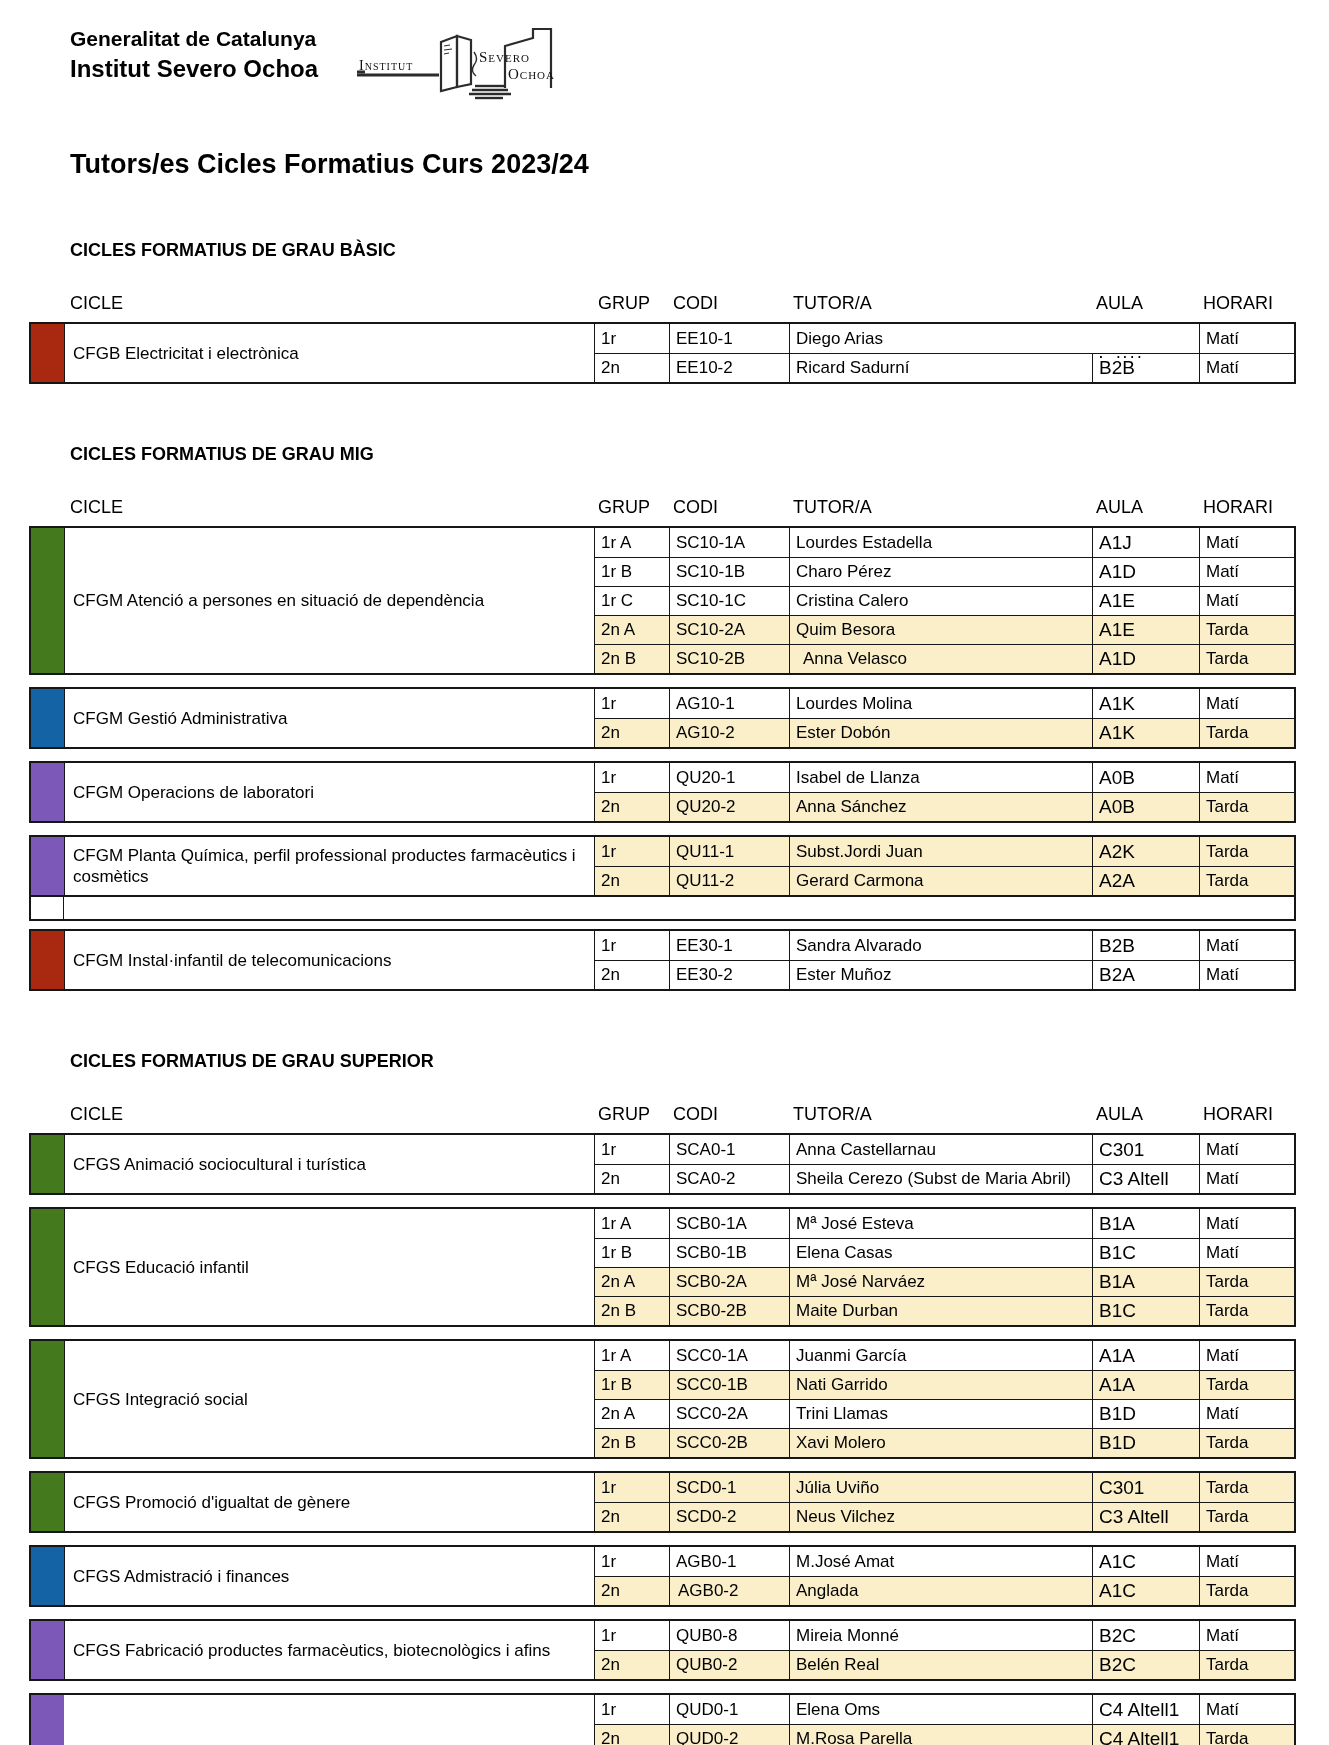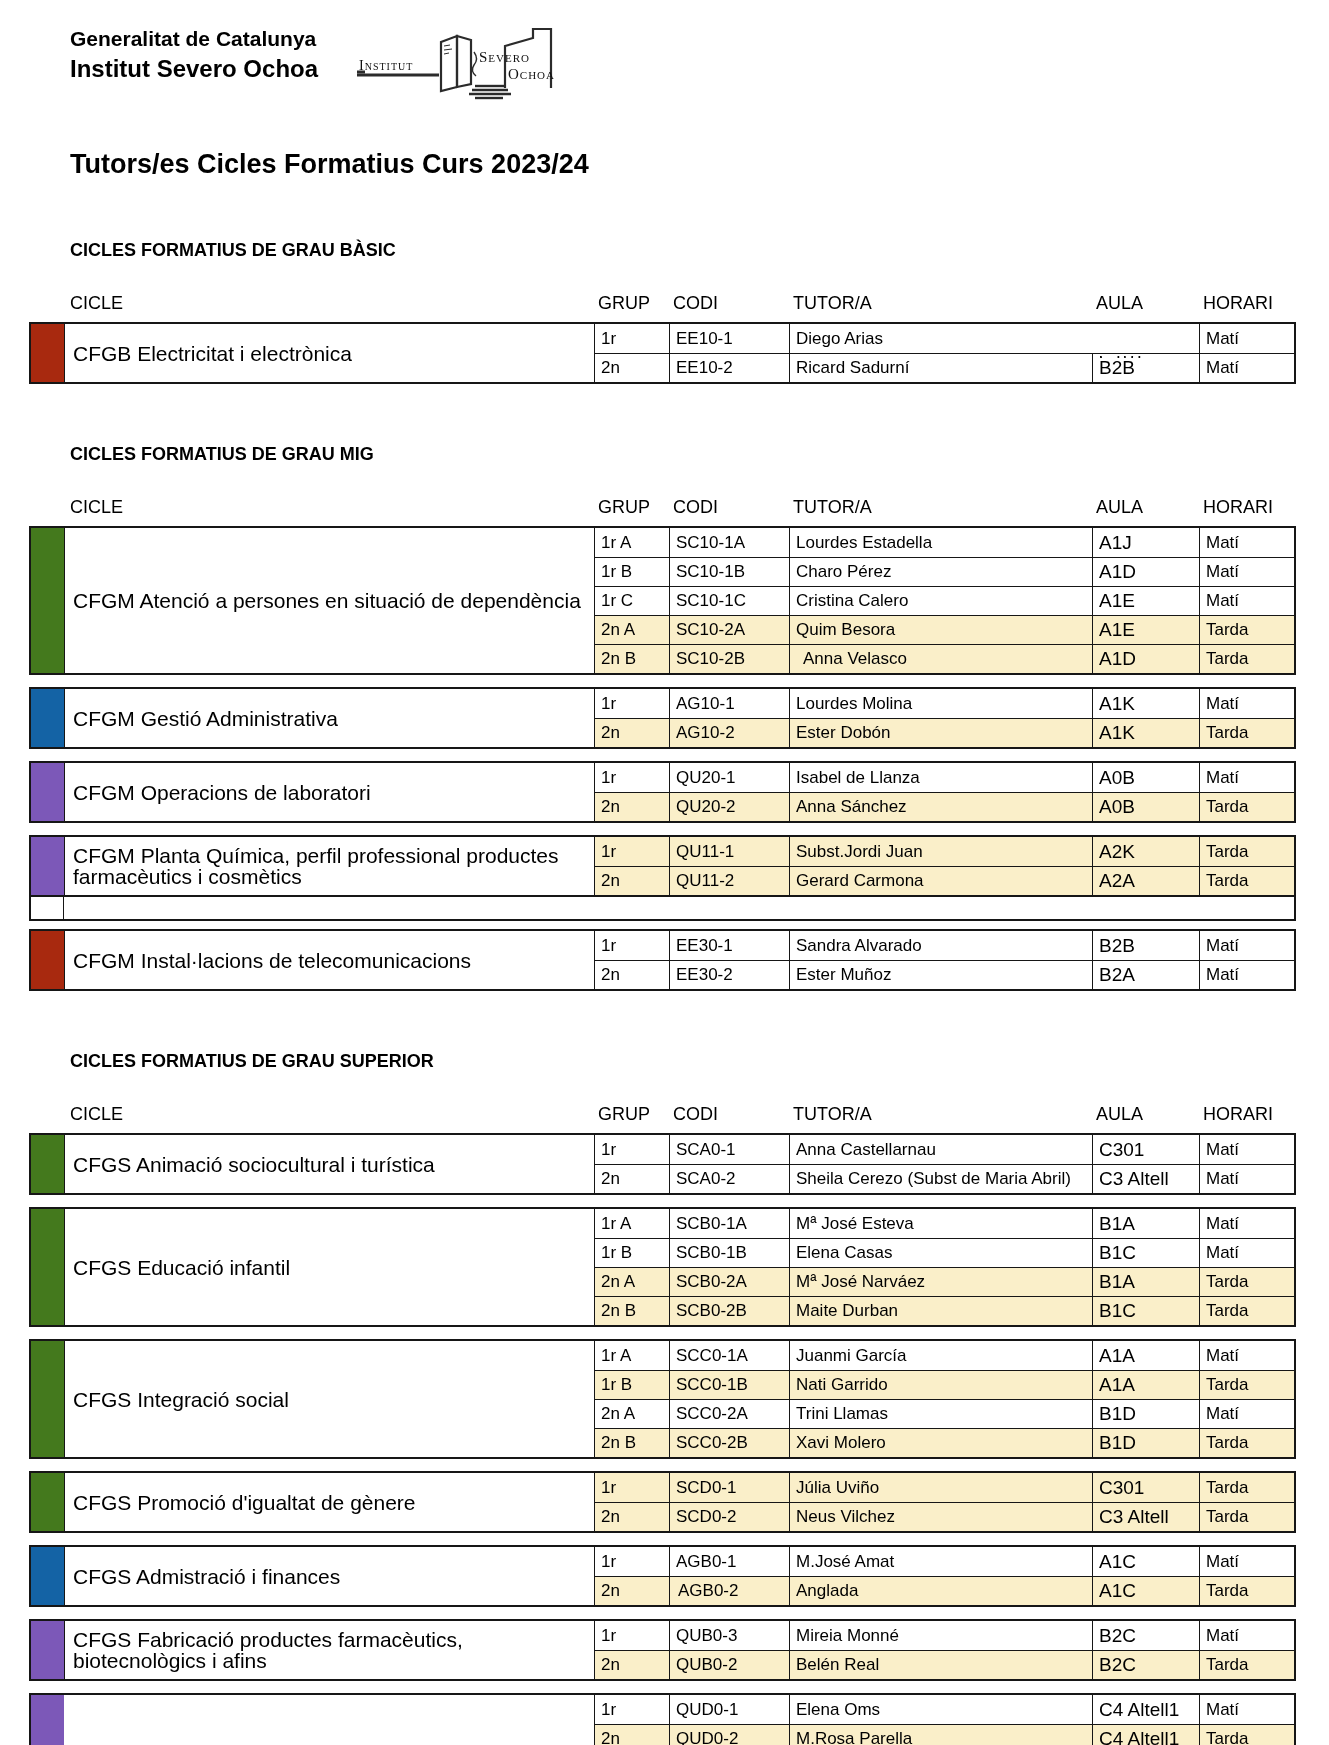--- a/index.html
+++ b/index.html
@@ -24,21 +24,21 @@
   .ch{padding-left:6px;white-space:nowrap;}
   .ch-cicle{padding-left:8px;}
   .block{
     display:grid;grid-template-columns:33px 530px 75px 120px 303px 107px auto;
     width:1267px;border:2px solid #161616;box-sizing:border-box;background:#fff;margin-top:12px;
   }
   .col-header-row + .block{margin-top:8px;}
   .color-cell{grid-column:1;}
   .cycle-cell{
     grid-column:2;border-left:1px solid #161616;display:flex;align-items:center;
-    font-size:21px;line-height:21px;padding:2px 8px;box-sizing:border-box;
+    font-size:17px;line-height:21px;padding:2px 8px;box-sizing:border-box;
   }
   .cell{
     box-sizing:border-box;border-left:1px solid #161616;font-size:17px;
     padding:1px 6px;display:flex;align-items:center;white-space:nowrap;overflow:hidden;
   }
   .cell.aula{font-size:19px;}
   .cell.rt{border-top:1px solid #161616;}
   .hl{background:var(--hl,#FAEFC9);}
   .spacer{
     display:grid;grid-template-columns:33px auto;width:1267px;height:26px;
@@ -179,21 +179,21 @@
         <div class="cell tutor rt hl" style="grid-area: 2 / 5;">Gerard Carmona</div>
         <div class="cell aula rt hl" style="grid-area: 2 / 6;">A2A</div>
         <div class="cell horari rt hl" style="grid-area: 2 / 7;">Tarda</div>
       </div>
       <div class="spacer">
         <div class="spacer-left"></div>
         <div></div>
       </div>
       <div class="block" style="grid-template-rows: repeat(2, 29px);">
         <div class="color-cell" style="background: rgb(168, 41, 15); grid-row: 1 / span 2;"></div>
-        <div class="cycle-cell" style="grid-row: 1 / span 2;">CFGM Instal·lacions de telecomunicacions</div>
+        <div class="cycle-cell" style="grid-row: 1 / span 2;">CFGM Instal·infantil de telecomunicacions</div>
         <div class="cell grup" style="grid-area: 1 / 3;">1r</div>
         <div class="cell codi" style="grid-area: 1 / 4;">EE30-1</div>
         <div class="cell tutor" style="grid-area: 1 / 5;">Sandra Alvarado</div>
         <div class="cell aula" style="grid-area: 1 / 6;">B2B</div>
         <div class="cell horari" style="grid-area: 1 / 7;">Matí</div>
         <div class="cell grup rt" style="grid-area: 2 / 3;">2n</div>
         <div class="cell codi rt" style="grid-area: 2 / 4;">EE30-2</div>
         <div class="cell tutor rt" style="grid-area: 2 / 5;"> Ester Muñoz</div>
         <div class="cell aula rt" style="grid-area: 2 / 6;">B2A</div>
         <div class="cell horari rt" style="grid-area: 2 / 7;">Matí</div>
@@ -294,21 +294,21 @@
         <div class="cell grup rt hl" style="grid-area: 2 / 3;">2n</div>
         <div class="cell codi rt hl" style="grid-area: 2 / 4; padding-left: 8px;">AGB0-2</div>
         <div class="cell tutor rt hl" style="grid-area: 2 / 5;">Anglada</div>
         <div class="cell aula rt hl" style="grid-area: 2 / 6;">A1C</div>
         <div class="cell horari rt hl" style="grid-area: 2 / 7;">Tarda</div>
       </div>
       <div class="block" style="grid-template-rows: repeat(2, 29px);">
         <div class="color-cell" style="background: rgb(124, 88, 184); grid-row: 1 / span 2;"></div>
         <div class="cycle-cell" style="grid-row: 1 / span 2;">CFGS Fabricació productes farmacèutics, biotecnològics i afins</div>
         <div class="cell grup" style="grid-area: 1 / 3;">1r</div>
-        <div class="cell codi" style="grid-area: 1 / 4;">QUB0-3</div>
+        <div class="cell codi" style="grid-area: 1 / 4;">QUB0-8</div>
         <div class="cell tutor" style="grid-area: 1 / 5;">Mireia Monné</div>
         <div class="cell aula" style="grid-area: 1 / 6;">B2C</div>
         <div class="cell horari" style="grid-area: 1 / 7;">Matí</div>
         <div class="cell grup rt hl" style="grid-area: 2 / 3;">2n</div>
         <div class="cell codi rt hl" style="grid-area: 2 / 4;">QUB0-2</div>
         <div class="cell tutor rt hl" style="grid-area: 2 / 5;">Belén Real</div>
         <div class="cell aula rt hl" style="grid-area: 2 / 6;">B2C</div>
         <div class="cell horari rt hl" style="grid-area: 2 / 7;">Tarda</div>
       </div>
       <div class="block" style="grid-template-rows: repeat(2, 29px);">

